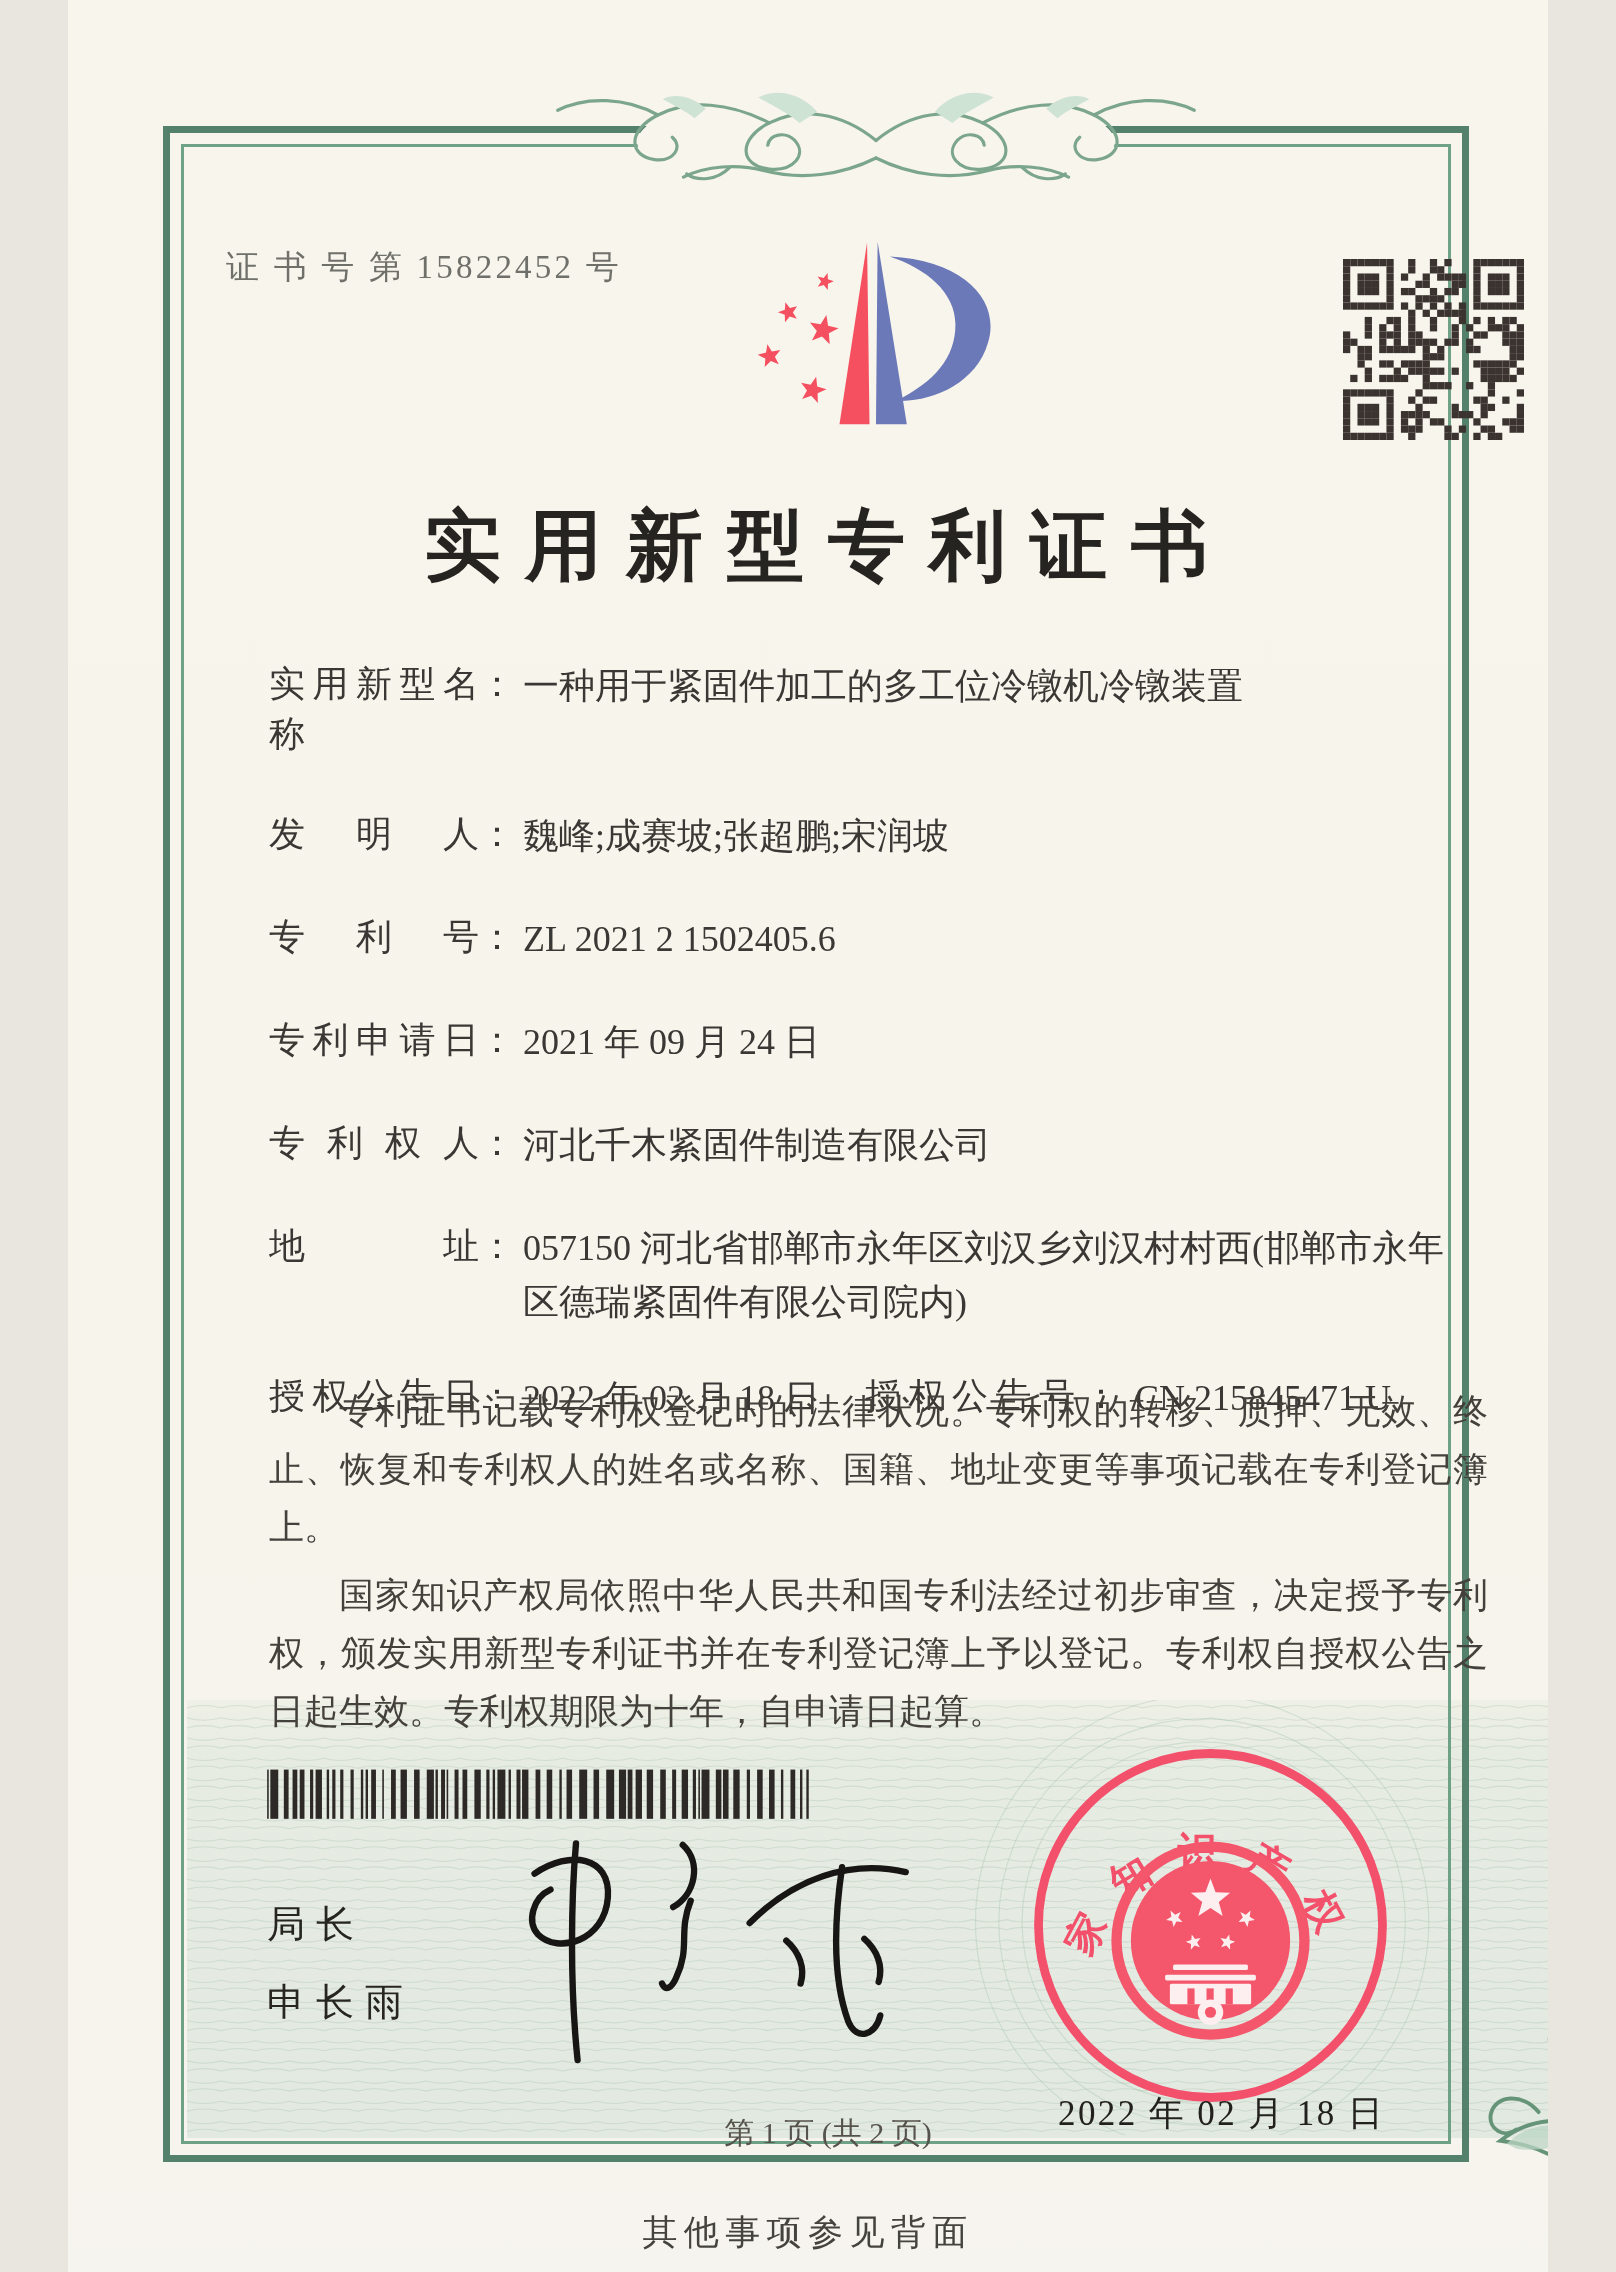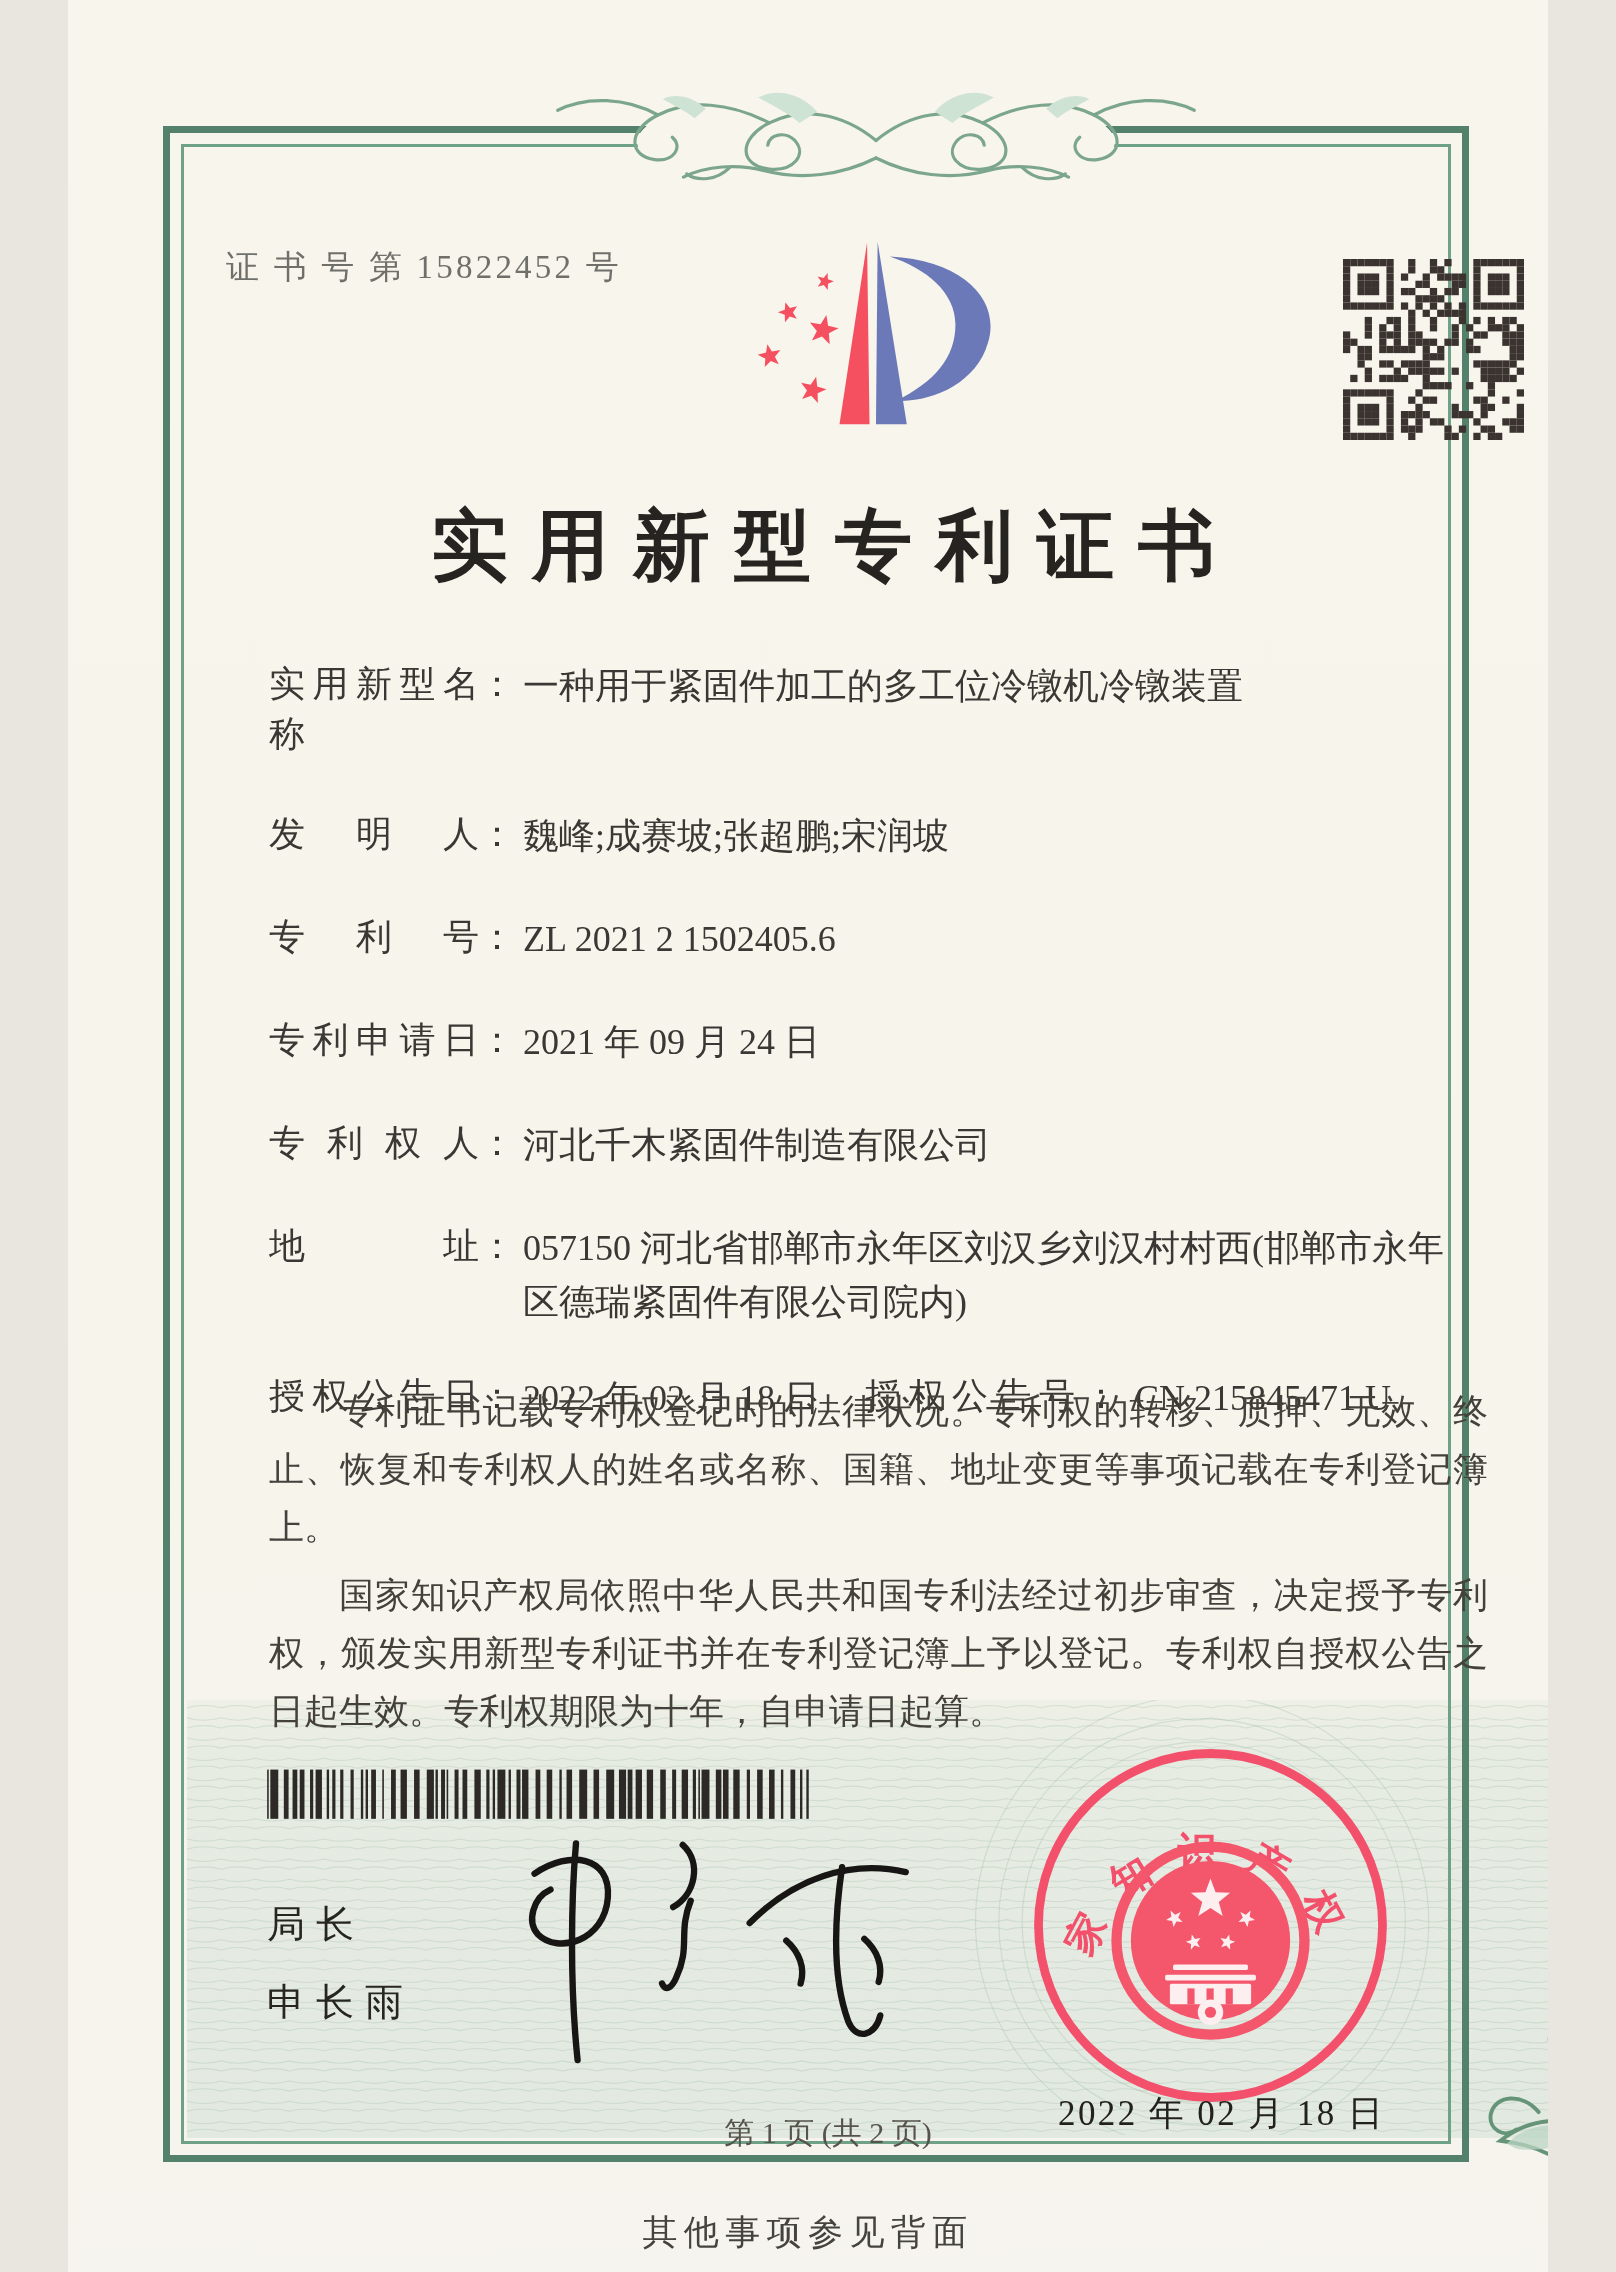--- a/index.html
+++ b/index.html
@@ -10,21 +10,21 @@
   .frame{position:absolute;left:95px;top:126px;right:79px;bottom:111px;
          border:7.2px solid #54816b;z-index:1;}
   .frame-inner{position:absolute;inset:11px;border:3.2px solid #6fa187;}
   
   .band{position:absolute;left:119px;top:1700px;width:1397px;height:438px;z-index:0;
         background:linear-gradient(180deg,#eff0e6 0%,#e7ece3 12%,#e2e9e1 100%);}
   .band svg{position:absolute;inset:0;}
   .cert-no{position:absolute;left:158px;top:245px;font-size:33px;letter-spacing:3.2px;color:#70706b;z-index:2;}
   .logo{position:absolute;left:678px;top:228px;width:247px;height:227px;z-index:2;}
   .qr{position:absolute;left:1275px;top:259px;width:181px;height:181px;z-index:2;}
-  .title{position:absolute;left:15px;top:495px;width:100%;text-align:center;text-indent:24px;
+  .title{position:absolute;left:8px;top:495px;width:100%;text-align:center;text-indent:24px;
          font-size:77px;font-weight:600;letter-spacing:24px;color:#262420;z-index:2;}
   .fields{position:absolute;left:201px;top:659px;width:1225px;z-index:2;font-size:36px;line-height:1.4;color:#3a3834;}
   .field-row{display:flex;align-items:flex-start;margin-bottom:49px;}
   .flabel{display:inline-block;width:210px;flex:0 0 210px;text-align:justify;text-align-last:justify;}
   .fcolon{flex:0 0 auto;}
   .fvalue{margin-left:8px;max-width:947px;line-height:1.5;}
   .row-address .fvalue{max-width:923px;}
   .row-address{margin-bottom:42px;}
   .grant-row{display:flex;align-items:flex-start;}
   .grant-second{margin-left:45px;display:flex;gap:8px;}

